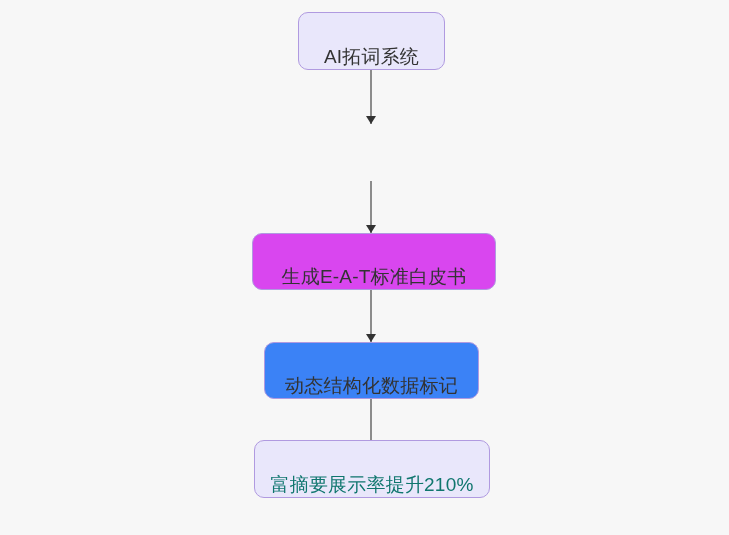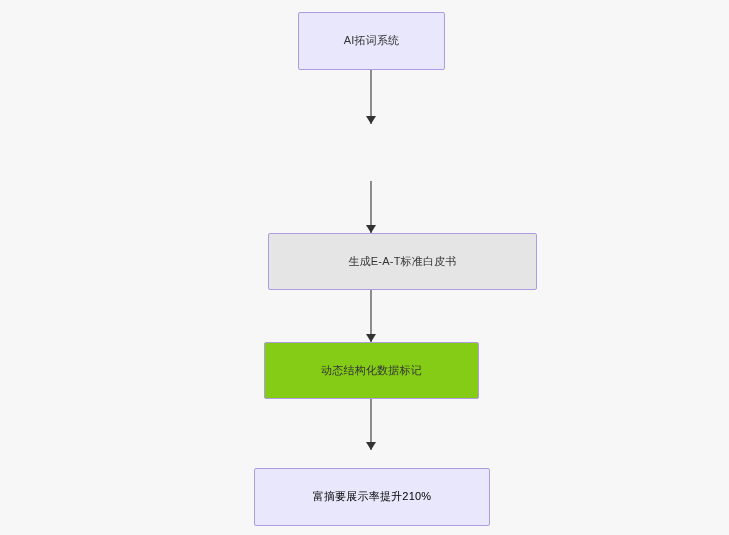--- a/index.html
+++ b/index.html
@@ -18,26 +18,26 @@
     position: relative;
     width: 729px;
     height: 535px;
   }
 
   .node {
     position: absolute;
     box-sizing: border-box;
     background: #e9e7fb;
     border: 1.4px solid #b09ae0;
-    border-radius: 2px;
+    border-radius: 10px;
     display: flex;
-    align-items: center;
+    align-items: flex-end;
     justify-content: center;
     color: #333333;
-    font-size: 11px;
+    font-size: 19px;
     line-height: 1.2;
     letter-spacing: 0.2px;
     white-space: nowrap;
     text-align: center;
   }
 
   .connector {
     position: absolute;
     width: 0;
   }
@@ -86,25 +86,25 @@
   <div class="connector" style="left: 371px; top: 399px; height: 51px;">
     <div class="line" style="height: 51px; background: rgb(140, 140, 140);"></div>
     <div class="arrowhead" style="border-top-color: rgb(51, 51, 51);"></div>
   </div>
 
   <div class="node" style="left: 298px; top: 12px; width: 147px; height: 58px; background: rgb(233, 231, 251); border-color: rgb(176, 154, 224); color: rgb(51, 51, 51);">
     <span>AI拓词系统</span>
   </div>
 
 
-  <div class="node" style="left: 268px; top: 233px; width: 269px; height: 57px; background: #e5e5e5; border-color: rgb(176, 154, 224); color: rgb(51, 51, 51);">
+  <div class="node" style="left: 252px; top: 233px; width: 244px; height: 57px; background: #d946ef; border-color: rgb(176, 154, 224); color: rgb(51, 51, 51);">
     <span>生成E-A-T标准白皮书</span>
   </div>
 
-  <div class="node" style="left: 264px; top: 342px; width: 215px; height: 57px; background: #84cc16; border-color: rgb(176, 154, 224); color: rgb(51, 51, 51);">
+  <div class="node" style="left: 264px; top: 342px; width: 215px; height: 57px; background: #3b82f6; border-color: rgb(176, 154, 224); color: rgb(51, 51, 51);">
     <span>动态结构化数据标记</span>
   </div>
 
-  <div class="node" style="left: 254px; top: 468px; width: 236px; height: 58px; background: rgb(233, 231, 251); border-color: rgb(176, 154, 224); color: #000000;">
+  <div class="node" style="left: 254px; top: 440px; width: 236px; height: 58px; background: rgb(233, 231, 251); border-color: rgb(176, 154, 224); color: #0f766e;">
     <span>富摘要展示率提升210%</span>
   </div>
 
 </div>
 
 </body></html>

